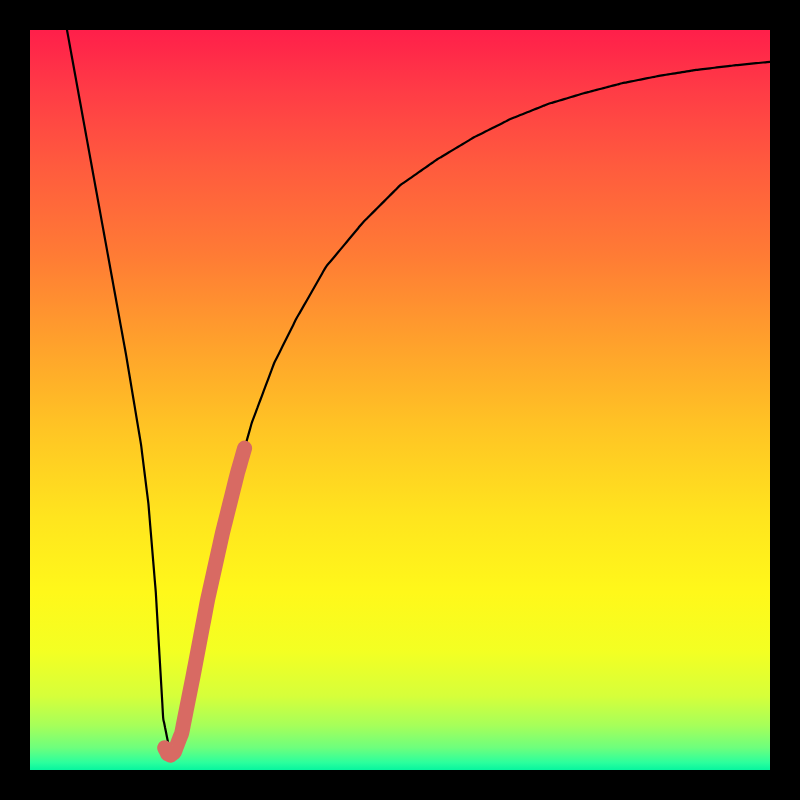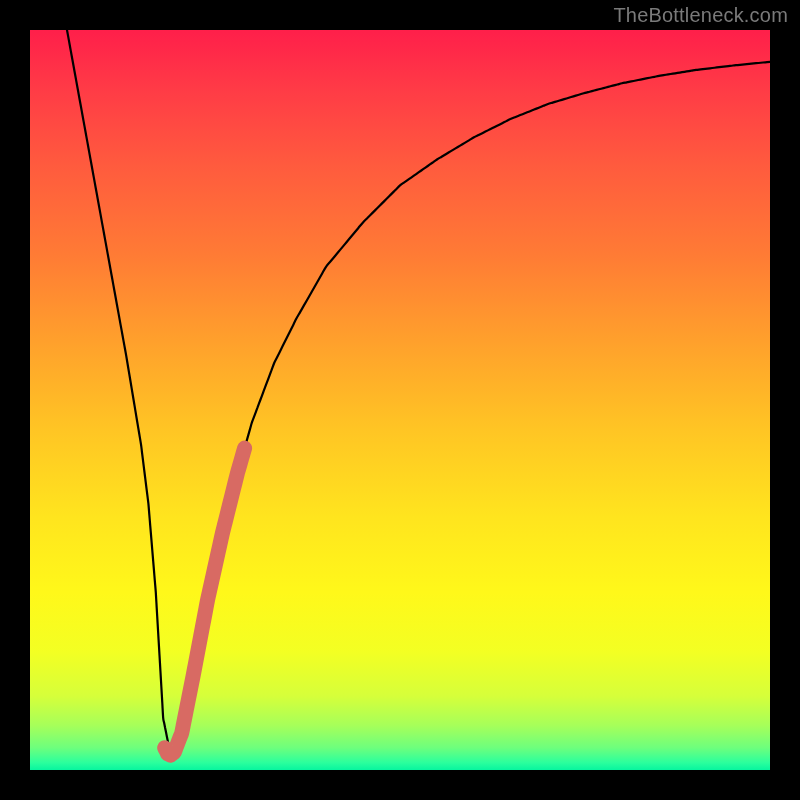--- a/index.html
+++ b/index.html
@@ -79,14 +79,13 @@
 
 <div class="frame">
 
   <div class="plot-area">
     <svg id="chart-svg" class="svg-layer" viewBox="0 0 740 740" preserveAspectRatio="none">
       <path id="curve-path" class="curve" d="M 37 0 C 37.30833333333334 1.6958333333333258 38.233333333333334 6.783333333333417 38.85 10.175000000000068 C 39.46666666666666 13.566666666666606 40.083333333333336 16.95833333333337 40.7 20.350000000000023 C 41.31666666666666 23.74166666666656 41.93333333333334 27.13333333333344 42.550000000000004 30.524999999999977 C 43.166666666666664 33.91666666666663 43.78333333333334 37.30833333333328 44.4 40.700000000000045 C 45.016666666666666 44.0916666666667 45.63333333333333 47.48333333333335 46.25 50.875 C 46.86666666666666 54.26666666666665 47.483333333333334 57.65833333333342 48.1 61.05000000000007 C 48.71666666666666 64.4416666666666 49.333333333333336 67.83333333333337 49.95 71.22499999999991 C 50.56666666666666 74.61666666666667 51.18333333333334 78.00833333333333 51.800000000000004 81.39999999999998 C 52.416666666666664 84.79166666666663 53.03333333333334 88.1833333333334 53.65 91.57500000000005 C 54.266666666666666 94.9666666666667 54.88333333333334 98.35833333333335 55.5 101.75 C 56.11666666666667 105.14166666666665 56.73333333333334 108.53333333333342 57.35 111.92499999999995 C 57.96666666666666 115.3166666666666 58.58333333333333 118.70833333333337 59.2 122.10000000000002 C 59.81666666666667 125.49166666666667 60.43333333333333 128.88333333333333 61.050000000000004 132.27499999999998 C 61.66666666666667 135.66666666666663 62.28333333333333 139.0583333333334 62.900000000000006 142.45000000000005 C 63.51666666666667 145.84166666666658 64.13333333333333 149.23333333333335 64.75 152.625 C 65.36666666666666 156.01666666666665 65.98333333333332 159.4083333333333 66.6 162.79999999999995 C 67.21666666666667 166.1916666666666 67.83333333333333 169.58333333333337 68.45 172.97500000000002 C 69.06666666666666 176.36666666666667 69.68333333333334 179.75833333333333 70.3 183.1500000000001 C 70.91666666666667 186.54166666666663 71.53333333333333 189.9333333333334 72.15 193.32499999999993 C 72.76666666666668 196.71666666666658 73.38333333333334 200.10833333333335 74 203.5 C 74.61666666666667 206.89166666666665 75.23333333333332 210.2833333333333 75.85 213.67499999999995 C 76.46666666666667 217.06666666666672 77.08333333333333 220.45833333333337 77.7 223.85000000000002 C 78.31666666666666 227.24166666666656 78.93333333333332 230.63333333333338 79.55 234.02500000000003 C 80.16666666666667 237.41666666666663 80.78333333333333 240.80833333333334 81.4 244.2 C 82.01666666666667 247.59166666666658 82.63333333333333 250.9833333333334 83.25 254.375 C 83.86666666666667 257.7666666666666 84.48333333333333 261.1583333333334 85.10000000000001 264.55 C 85.71666666666667 267.94166666666666 86.33333333333333 271.33333333333337 86.94999999999999 274.72499999999997 C 87.56666666666668 278.1166666666667 88.18333333333332 281.5083333333333 88.8 284.90000000000003 C 89.41666666666667 288.2916666666667 90.03333333333333 291.68333333333334 90.64999999999999 295.07500000000005 C 91.26666666666667 298.46666666666664 91.88333333333333 301.8583333333333 92.5 305.25 C 93.11666666666667 308.6416666666667 93.73333333333332 312.0333333333333 94.35000000000001 315.425 C 94.96666666666667 318.8166666666667 95.58333333333333 322.0541666666667 96.2 325.59999999999997 C 96.81666666666666 329.14583333333337 97.43333333333332 332.99999999999994 98.05000000000001 336.7 C 98.66666666666667 340.4 99.28333333333333 344.09999999999997 99.9 347.79999999999995 C 100.51666666666667 351.5 101.13333333333333 355.2 101.75000000000001 358.9 C 102.36666666666667 362.59999999999997 102.98333333333333 366.3 103.60000000000001 370 C 104.21666666666667 373.7 104.83333333333333 377.40000000000003 105.44999999999999 381.1 C 106.06666666666668 384.8 106.68333333333334 388.5 107.3 392.20000000000005 C 107.91666666666667 395.9 108.53333333333333 399.59999999999997 109.14999999999999 403.3 C 109.76666666666668 407 110.53750000000001 411.31666666666666 111 414.4 C 111.4625 417.48333333333335 111.61666666666667 419.3333333333333 111.925 421.8 C 112.23333333333333 424.2666666666667 112.54166666666667 426.73333333333335 112.85 429.2 C 113.15833333333333 431.6666666666667 113.46666666666668 434.1333333333333 113.77499999999999 436.6 C 114.08333333333334 439.0666666666667 114.39166666666668 441.5333333333333 114.7 444 C 115.00833333333333 446.46666666666664 115.31666666666668 448.9333333333333 115.625 451.4 C 115.93333333333332 453.8666666666667 116.24166666666667 456.3333333333333 116.55 458.8 C 116.85833333333332 461.26666666666665 117.16666666666666 463.73333333333335 117.47500000000001 466.2 C 117.78333333333332 468.6666666666667 118.09166666666667 470.5166666666667 118.4 473.6 C 118.70833333333334 476.68333333333334 119.01666666666667 481 119.325 484.70000000000005 C 119.63333333333334 488.4 119.94166666666666 492.1 120.25 495.79999999999995 C 120.55833333333335 499.5 120.86666666666666 503.2 121.17500000000001 506.9 C 121.48333333333335 510.6 121.79166666666667 514.3 122.10000000000001 518 C 122.40833333333335 521.7 122.71666666666667 525.4 123.025 529.1 C 123.33333333333334 532.8 123.64166666666667 536.5 123.95 540.2 C 124.25833333333335 543.9 124.56666666666666 547.6 124.87500000000001 551.3 C 125.18333333333335 555 125.49166666666665 557.9291666666667 125.80000000000001 562.4 C 126.10833333333335 566.8708333333334 126.41666666666664 572.8833333333333 126.72500000000001 578.125 C 127.03333333333335 583.3666666666667 127.34166666666665 588.6083333333333 127.64999999999999 593.85 C 127.95833333333336 599.0916666666667 128.26666666666665 604.3333333333334 128.575 609.575 C 128.88333333333335 614.8166666666666 129.19166666666666 620.0583333333334 129.5 625.3 C 129.80833333333334 630.5416666666666 130.11666666666665 635.7833333333333 130.42499999999998 641.025 C 130.73333333333332 646.2666666666667 131.04166666666666 651.5083333333333 131.35 656.75 C 131.65833333333333 661.9916666666667 131.96666666666664 667.2333333333333 132.275 672.475 C 132.58333333333334 677.7166666666667 132.89166666666665 684.8083333333333 133.2 688.2 C 133.50833333333333 691.5916666666667 133.81666666666666 691.2833333333333 134.125 692.825 C 134.43333333333334 694.3666666666667 134.74166666666665 695.9083333333333 135.04999999999998 697.45 C 135.35833333333335 698.9916666666667 135.66666666666666 700.5333333333333 135.975 702.075 C 136.28333333333333 703.6166666666667 136.59166666666667 705.1583333333333 136.9 706.7 C 137.20833333333334 708.2416666666667 137.51666666666665 709.7833333333333 137.825 711.325 C 138.13333333333333 712.8666666666667 138.44166666666666 714.4083333333333 138.75 715.95 C 139.05833333333334 717.4916666666667 139.36666666666667 719.0333333333333 139.675 720.575 C 139.98333333333335 722.1166666666667 140.29166666666666 724.7375 140.6 725.2 C 140.90833333333333 725.6625 141.21666666666667 723.9666666666667 141.525 723.35 C 141.83333333333334 722.7333333333333 142.14166666666665 722.1166666666667 142.45000000000002 721.5 C 142.75833333333335 720.8833333333333 143.06666666666666 720.2666666666667 143.375 719.65 C 143.68333333333334 719.0333333333333 143.99166666666667 718.4166666666666 144.3 717.8 C 144.60833333333335 717.1833333333333 144.91666666666666 716.5666666666667 145.225 715.95 C 145.53333333333336 715.3333333333334 145.84166666666667 714.7166666666667 146.15 714.1 C 146.45833333333334 713.4833333333333 146.76666666666668 712.8666666666667 147.07500000000002 712.25 C 147.38333333333335 711.6333333333333 147.5375 711.9416666666667 148 710.4 C 148.4625 708.8583333333333 149.23333333333335 705.4666666666667 149.85000000000002 703 C 150.46666666666664 700.5333333333333 151.08333333333334 698.0666666666666 151.7 695.6 C 152.31666666666666 693.1333333333333 152.93333333333334 690.6666666666666 153.54999999999998 688.2 C 154.16666666666666 685.7333333333333 154.78333333333333 683.2666666666667 155.4 680.8 C 156.01666666666665 678.3333333333334 156.63333333333333 675.8666666666667 157.25 673.4 C 157.86666666666665 670.9333333333334 158.48333333333335 668.4666666666667 159.1 666 C 159.71666666666667 663.5333333333333 160.33333333333334 661.0666666666667 160.95 658.6 C 161.56666666666666 656.1333333333333 162.18333333333334 653.975 162.8 651.2 C 163.41666666666666 648.425 164.03333333333333 645.0333333333333 164.65 641.95 C 165.26666666666665 638.8666666666667 165.88333333333335 635.7833333333333 166.5 632.7 C 167.11666666666667 629.6166666666667 167.73333333333335 626.5333333333333 168.35 623.45 C 168.96666666666667 620.3666666666667 169.58333333333334 617.2833333333333 170.20000000000002 614.2 C 170.81666666666666 611.1166666666667 171.43333333333334 608.0333333333333 172.05 604.95 C 172.66666666666666 601.8666666666667 173.28333333333336 598.7833333333333 173.89999999999998 595.7 C 174.51666666666665 592.6166666666667 175.13333333333335 589.5333333333333 175.75 586.45 C 176.36666666666665 583.3666666666667 176.98333333333332 580.2833333333333 177.6 577.2 C 178.21666666666664 574.1166666666667 178.83333333333334 571.0333333333333 179.45 567.95 C 180.06666666666666 564.8666666666667 180.68333333333334 561.7833333333333 181.29999999999998 558.7 C 181.91666666666666 555.6166666666667 182.53333333333333 552.5333333333333 183.15 549.45 C 183.76666666666665 546.3666666666667 184.38333333333333 543.2833333333333 185 540.2 C 185.61666666666665 537.1166666666667 186.23333333333335 534.0333333333333 186.85 530.95 C 187.46666666666664 527.8666666666667 188.08333333333331 524.7833333333333 188.70000000000002 521.7 C 189.31666666666663 518.6166666666667 189.93333333333334 515.5333333333333 190.55 512.45 C 191.16666666666666 509.3666666666667 191.78333333333333 505.975 192.4 503.2 C 193.01666666666665 500.425 193.63333333333333 498.26666666666665 194.25 495.79999999999995 C 194.86666666666665 493.3333333333333 195.48333333333332 490.8666666666667 196.10000000000002 488.4 C 196.71666666666664 485.9333333333333 197.33333333333334 483.4666666666667 197.95000000000002 481 C 198.56666666666666 478.53333333333336 199.18333333333334 476.0666666666667 199.8 473.6 C 200.41666666666666 471.1333333333333 201.03333333333333 468.6666666666667 201.65 466.2 C 202.26666666666665 463.73333333333335 202.88333333333333 461.26666666666665 203.50000000000003 458.8 C 204.11666666666665 456.3333333333333 204.73333333333335 453.8666666666667 205.35000000000002 451.4 C 205.96666666666667 448.9333333333333 206.58333333333334 446.3125 207.20000000000002 444 C 207.81666666666666 441.6875 208.43333333333334 439.6833333333333 209.04999999999998 437.525 C 209.66666666666666 435.3666666666667 210.28333333333333 433.2083333333333 210.89999999999998 431.05 C 211.51666666666665 428.89166666666665 212.13333333333335 426.73333333333335 212.74999999999997 424.575 C 213.36666666666667 422.4166666666667 213.98333333333335 420.2583333333333 214.6 418.1 C 215.21666666666667 415.9416666666667 215.83333333333334 413.7833333333333 216.45 411.625 C 217.06666666666666 409.4666666666667 217.68333333333334 407.30833333333334 218.29999999999998 405.15 C 218.91666666666666 402.9916666666667 219.53333333333336 400.8333333333333 220.14999999999998 398.675 C 220.76666666666668 396.5166666666667 221.22916666666666 394.5125 222 392.20000000000005 C 222.77083333333331 389.8875 223.85 387.2666666666667 224.775 384.8 C 225.7 382.3333333333333 226.62500000000003 379.8666666666667 227.54999999999998 377.40000000000003 C 228.47500000000002 374.93333333333334 229.4 372.4666666666667 230.32500000000002 370 C 231.25 367.5333333333333 232.17499999999998 365.0666666666667 233.1 362.59999999999997 C 234.02499999999998 360.1333333333333 234.95000000000002 357.6666666666667 235.87499999999997 355.2 C 236.8 352.73333333333335 237.725 350.2666666666667 238.65 347.79999999999995 C 239.575 345.3333333333333 240.5 342.8666666666667 241.42499999999998 340.4 C 242.35000000000002 337.93333333333334 243.27499999999998 335.1583333333333 244.20000000000002 332.99999999999994 C 245.125 330.8416666666667 246.05 329.29999999999995 246.975 327.45 C 247.9 325.59999999999997 248.825 323.75 249.75000000000003 321.90000000000003 C 250.67499999999998 320.05 251.60000000000002 318.20000000000005 252.525 316.34999999999997 C 253.45000000000002 314.50000000000006 254.375 312.65 255.29999999999998 310.8 C 256.225 308.95 257.15 307.1 258.075 305.25 C 259 303.40000000000003 259.925 301.54999999999995 260.84999999999997 299.70000000000005 C 261.77500000000003 297.84999999999997 262.7 296 263.625 294.15 C 264.55 292.3 265.3208333333333 290.6041666666667 266.4 288.6 C 267.4791666666667 286.5958333333333 268.8666666666667 284.2833333333333 270.09999999999997 282.125 C 271.3333333333333 279.9666666666667 272.56666666666666 277.8083333333333 273.8 275.65000000000003 C 275.0333333333333 273.4916666666667 276.26666666666665 271.33333333333337 277.5 269.175 C 278.73333333333335 267.01666666666665 279.9666666666667 264.85833333333335 281.2 262.7 C 282.43333333333334 260.54166666666663 283.6666666666667 258.3833333333334 284.90000000000003 256.22499999999997 C 286.1333333333333 254.0666666666666 287.3666666666667 251.90833333333336 288.6 249.75 C 289.8333333333333 247.59166666666658 291.0666666666667 245.43333333333334 292.3 243.27499999999998 C 293.53333333333336 241.11666666666667 294.6125 238.80416666666662 296 236.79999999999995 C 297.3875 234.7958333333334 299.0833333333333 233.09999999999997 300.625 231.25 C 302.1666666666667 229.40000000000003 303.7083333333333 227.54999999999995 305.25 225.70000000000005 C 306.7916666666667 223.85000000000002 308.3333333333333 222 309.875 220.14999999999998 C 311.4166666666667 218.30000000000007 312.9583333333333 216.44999999999993 314.5 214.60000000000002 C 316.0416666666667 212.75 317.5833333333333 210.89999999999998 319.125 209.04999999999995 C 320.6666666666667 207.20000000000005 322.2083333333333 205.35000000000002 323.75 203.5 C 325.2916666666667 201.64999999999998 326.8333333333333 199.80000000000007 328.375 197.94999999999993 C 329.9166666666667 196.10000000000002 331.4583333333333 194.0958333333333 333 192.39999999999998 C 334.5416666666667 190.70416666666665 336.0833333333333 189.3166666666666 337.625 187.77499999999998 C 339.1666666666667 186.23333333333335 340.7083333333333 184.6916666666666 342.25 183.1500000000001 C 343.7916666666667 181.60833333333335 345.3333333333333 180.0666666666666 346.875 178.52499999999998 C 348.4166666666667 176.98333333333335 349.9583333333333 175.4416666666666 351.5 173.89999999999998 C 353.0416666666667 172.35833333333335 354.5833333333333 170.81666666666672 356.125 169.27499999999998 C 357.6666666666667 167.73333333333335 359.2083333333333 166.1916666666666 360.75 164.64999999999998 C 362.2916666666667 163.10833333333335 363.8333333333333 161.5666666666666 365.375 160.0250000000001 C 366.9166666666667 158.48333333333335 368.4583333333333 156.71041666666656 370 155.39999999999998 C 371.5416666666667 154.0895833333334 373.0833333333333 153.24166666666667 374.625 152.1624999999999 C 376.16666666666663 151.08333333333337 377.7083333333333 150.0041666666666 379.24999999999994 148.92500000000007 C 380.7916666666667 147.8458333333333 382.3333333333333 146.76666666666665 383.87500000000006 145.6875 C 385.4166666666667 144.60833333333335 386.95833333333337 143.52916666666658 388.5 142.45000000000005 C 390.0416666666667 141.37083333333328 391.5833333333333 140.29166666666663 393.125 139.21249999999998 C 394.6666666666667 138.13333333333344 396.2083333333333 137.05416666666667 397.75 135.97500000000002 C 399.29166666666663 134.89583333333337 400.8333333333333 133.8166666666666 402.37499999999994 132.73749999999995 C 403.9166666666667 131.65833333333342 405.4583333333333 130.5020833333333 407.00000000000006 129.5 C 408.5416666666667 128.49791666666658 410.08333333333337 127.64999999999998 411.625 126.72500000000002 C 413.1666666666667 125.80000000000007 414.7083333333333 124.875 416.25 123.94999999999993 C 417.7916666666667 123.02499999999998 419.3333333333333 122.10000000000002 420.875 121.17499999999995 C 422.41666666666663 120.25 423.9583333333333 119.32500000000005 425.49999999999994 118.39999999999998 C 427.0416666666667 117.47499999999991 428.5833333333333 116.54999999999995 430.12500000000006 115.625 C 431.6666666666667 114.70000000000005 433.20833333333337 113.77500000000009 434.75 112.85000000000002 C 436.2916666666667 111.92499999999995 437.8333333333333 111 439.375 110.07500000000005 C 440.9166666666667 109.14999999999998 442.4583333333333 108.14791666666667 444 107.30000000000007 C 445.54166666666663 106.45208333333335 447.0833333333333 105.75833333333333 448.62499999999994 104.98749999999995 C 450.1666666666667 104.21666666666658 451.7083333333333 103.44583333333344 453.25000000000006 102.67500000000007 C 454.7916666666667 101.9041666666667 456.33333333333337 101.13333333333333 457.875 100.36249999999995 C 459.4166666666667 99.59166666666658 460.9583333333333 98.82083333333333 462.5 98.04999999999995 C 464.0416666666667 97.27916666666658 465.5833333333333 96.50833333333344 467.125 95.73750000000007 C 468.66666666666663 94.9666666666667 470.2083333333333 94.19583333333333 471.74999999999994 93.42499999999995 C 473.2916666666667 92.65416666666658 474.83333333333337 91.88333333333344 476.37500000000006 91.11250000000007 C 477.91666666666663 90.3416666666667 479.45833333333337 89.49374999999998 481 88.79999999999995 C 482.5416666666666 88.10624999999993 484.0833333333333 87.5666666666666 485.625 86.95000000000005 C 487.1666666666667 86.33333333333337 488.7083333333334 85.71666666666658 490.25 85.10000000000002 C 491.79166666666663 84.48333333333335 493.33333333333337 83.86666666666667 494.87499999999994 83.25 C 496.41666666666663 82.63333333333333 497.95833333333337 82.01666666666665 499.50000000000006 81.39999999999998 C 501.04166666666663 80.78333333333342 502.58333333333337 80.16666666666663 504.125 79.55000000000007 C 505.6666666666666 78.9333333333334 507.2083333333333 78.31666666666672 508.75 77.69999999999993 C 510.2916666666667 77.08333333333337 511.8333333333334 76.46666666666658 513.375 75.85000000000002 C 514.9166666666666 75.23333333333335 516.4583333333334 74.53958333333344 518 74 C 519.5416666666666 73.46041666666667 521.0833333333334 73.07500000000005 522.625 72.61250000000007 C 524.1666666666666 72.14999999999998 525.7083333333334 71.6875 527.25 71.22499999999991 C 528.7916666666666 70.76249999999993 530.3333333333334 70.29999999999995 531.875 69.83749999999998 C 533.4166666666666 69.375 534.9583333333334 68.91250000000002 536.5 68.45000000000005 C 538.0416666666666 67.98750000000007 539.5833333333334 67.52500000000009 541.125 67.0625 C 542.6666666666666 66.60000000000002 544.2083333333334 66.13749999999993 545.75 65.67499999999995 C 547.2916666666666 65.21249999999998 548.8333333333334 64.75 550.375 64.28750000000002 C 551.9166666666666 63.825000000000045 553.4583333333334 63.331666666666706 555 62.89999999999998 C 556.5416666666666 62.46833333333325 558.0833333333334 62.09833333333336 559.625 61.697500000000105 C 561.1666666666666 61.296666666666624 562.7083333333334 60.89583333333326 564.25 60.495000000000005 C 565.7916666666666 60.09416666666664 567.3333333333334 59.693333333333385 568.875 59.29250000000002 C 570.4166666666666 58.891666666666765 571.9583333333334 58.490833333333285 573.5 58.08999999999992 C 575.0416666666666 57.68916666666655 576.5833333333334 57.2883333333333 578.125 56.887500000000045 C 579.6666666666666 56.48666666666668 581.2083333333334 56.085833333333426 582.75 55.68500000000006 C 584.2916666666666 55.28416666666658 585.8333333333334 54.883333333333326 587.375 54.48249999999996 C 588.9166666666666 54.081666666666706 590.4583333333334 53.63458333333335 592 53.280000000000086 C 593.5416666666666 52.925416666666706 595.0833333333334 52.66333333333341 596.625 52.35500000000002 C 598.1666666666666 52.04666666666674 599.7083333333334 51.738333333333344 601.25 51.42999999999995 C 602.7916666666666 51.12166666666667 604.3333333333334 50.81333333333339 605.875 50.504999999999995 C 607.4166666666666 50.1966666666666 608.9583333333334 49.888333333333435 610.5 49.58000000000004 C 612.0416666666666 49.27166666666665 613.5833333333334 48.96333333333337 615.125 48.65499999999997 C 616.6666666666666 48.34666666666669 618.2083333333334 48.03833333333341 619.75 47.73000000000002 C 621.2916666666666 47.421666666666624 622.8333333333334 47.11333333333346 624.375 46.805000000000064 C 625.9166666666666 46.49666666666667 627.4583333333334 46.157499999999914 629 45.879999999999995 C 630.5416666666666 45.60250000000008 632.0833333333334 45.386666666666656 633.625 45.139999999999986 C 635.1666666666666 44.89333333333343 636.7083333333334 44.64666666666665 638.25 44.40000000000009 C 639.7916666666666 44.15333333333331 641.3333333333334 43.90666666666664 642.875 43.66000000000008 C 644.4166666666666 43.41333333333341 645.9583333333334 43.16666666666674 647.5 42.92000000000007 C 649.0416666666666 42.6733333333334 650.5833333333334 42.42666666666673 652.125 42.180000000000064 C 653.6666666666666 41.933333333333394 655.2083333333334 41.686666666666724 656.75 41.440000000000055 C 658.2916666666666 41.193333333333385 659.8333333333334 40.946666666666715 661.375 40.700000000000045 C 662.9166666666666 40.45333333333326 664.4583333333334 40.175833333333344 666 39.960000000000036 C 667.5416666666666 39.74416666666673 669.0833333333334 39.59000000000003 670.625 39.40499999999997 C 672.1666666666666 39.219999999999914 673.7083333333334 39.03500000000008 675.25 38.85000000000002 C 676.7916666666666 38.664999999999964 678.3333333333334 38.48000000000002 679.875 38.29499999999996 C 681.4166666666666 38.1099999999999 682.9583333333334 37.92500000000007 684.5 37.739999999999895 C 686.0416666666666 37.554999999999836 687.5833333333334 37.37000000000012 689.125 37.18500000000006 C 690.6666666666666 37 692.2083333333334 36.815000000000055 693.75 36.629999999999995 C 695.2916666666666 36.44500000000005 696.8333333333334 36.25999999999999 698.375 36.07499999999993 C 699.9166666666666 35.889999999999986 701.4583333333334 35.68958333333319 703 35.51999999999998 C 704.5416666666666 35.35041666666666 706.0833333333334 35.2116666666667 707.625 35.057500000000005 C 709.1666666666666 34.90333333333331 710.7083333333334 34.74916666666661 712.25 34.594999999999914 C 713.7916666666666 34.44083333333333 715.3333333333334 34.28666666666663 716.875 34.132499999999936 C 718.4166666666666 33.97833333333335 719.9583333333334 33.82416666666654 721.5 33.66999999999996 C 723.0416666666666 33.515833333333376 724.5833333333334 33.361666666666565 726.125 33.20749999999998 C 727.6666666666666 33.053333333333285 729.2083333333334 32.89916666666659 730.75 32.745000000000005 C 732.2916666666666 32.59083333333331 733.8333333333334 32.43666666666661 735.375 32.28250000000003 C 736.9166666666666 32.12833333333333 739.2291666666666 31.8970833333334 740 31.819999999999936"></path>
       <path id="marker-path" class="marker-stroke" d="M 134.68 717.8 C 134.7622222222222 717.9644444444444 135.0088888888889 718.4577777777778 135.17333333333332 718.7866666666666 C 135.33777777777777 719.1155555555556 135.50222222222223 719.4444444444445 135.66666666666666 719.7733333333333 C 135.8311111111111 720.1022222222222 135.99555555555554 720.4311111111111 136.16 720.76 C 136.32444444444442 721.0888888888888 136.4888888888889 721.4177777777778 136.65333333333334 721.7466666666667 C 136.8177777777778 722.0755555555555 136.98222222222222 722.4044444444445 137.14666666666668 722.7333333333333 C 137.31111111111113 723.0622222222222 137.47555555555556 723.5144444444444 137.64000000000001 723.72 C 137.80444444444444 723.9255555555555 137.9688888888889 723.8844444444444 138.13333333333333 723.9666666666667 C 138.29777777777778 724.0488888888889 138.46222222222224 724.1311111111111 138.6266666666667 724.2133333333334 C 138.79111111111112 724.2955555555556 138.95555555555558 724.3777777777777 139.12 724.46 C 139.28444444444446 724.5422222222222 139.4488888888889 724.6244444444444 139.61333333333334 724.7066666666667 C 139.77777777777777 724.7888888888889 139.94222222222223 724.8711111111111 140.10666666666665 724.9533333333334 C 140.2711111111111 725.0355555555556 140.415 725.2411111111111 140.6 725.2 C 140.78499999999997 725.1588888888889 141.0111111111111 724.8711111111111 141.21666666666667 724.7066666666667 C 141.42222222222222 724.5422222222222 141.62777777777777 724.3777777777777 141.83333333333334 724.2133333333334 C 142.03888888888892 724.0488888888889 142.24444444444444 723.8844444444444 142.45000000000002 723.72 C 142.65555555555557 723.5555555555555 142.8611111111111 723.3911111111111 143.06666666666666 723.2266666666667 C 143.2722222222222 723.0622222222222 143.4777777777778 722.8977777777778 143.68333333333334 722.7333333333333 C 143.8888888888889 722.5688888888889 143.99166666666667 722.8566666666667 144.3 722.24 C 144.60833333333335 721.6233333333333 145.12222222222226 720.1022222222223 145.53333333333336 719.0333333333333 C 145.94444444444443 717.9644444444444 146.35555555555555 716.8955555555556 146.76666666666668 715.8266666666667 C 147.17777777777775 714.7577777777777 147.58888888888887 713.6888888888889 148 712.62 C 148.41111111111113 711.5511111111111 148.82222222222222 710.4822222222223 149.23333333333335 709.4133333333333 C 149.64444444444445 708.3444444444444 150.05555555555554 707.2755555555556 150.46666666666664 706.2066666666667 C 150.87777777777777 705.1377777777777 151.18611111111113 705.0761111111111 151.7 703 C 152.21388888888887 700.9238888888889 152.93333333333334 696.8333333333334 153.54999999999998 693.75 C 154.16666666666666 690.6666666666666 154.78333333333333 687.5833333333334 155.4 684.5 C 156.01666666666665 681.4166666666666 156.63333333333333 678.3333333333334 157.25 675.25 C 157.86666666666665 672.1666666666666 158.48333333333335 669.0833333333334 159.1 666 C 159.71666666666667 662.9166666666666 160.33333333333334 659.8333333333334 160.95 656.75 C 161.56666666666666 653.6666666666666 162.08055555555558 651.2 162.8 647.5 C 163.51944444444445 643.8 164.44444444444443 638.8666666666667 165.26666666666665 634.55 C 166.08888888888887 630.2333333333333 166.91111111111113 625.9166666666666 167.73333333333335 621.6 C 168.55555555555554 617.2833333333333 169.37777777777777 612.9666666666667 170.20000000000002 608.65 C 171.0222222222222 604.3333333333334 171.84444444444443 600.0166666666667 172.66666666666666 595.7 C 173.48888888888888 591.3833333333333 174.31111111111113 587.0666666666666 175.13333333333335 582.75 C 175.95555555555555 578.4333333333334 176.7777777777778 573.8083333333334 177.6 569.8 C 178.42222222222222 565.7916666666666 179.24444444444444 562.4 180.06666666666666 558.7 C 180.88888888888889 555 181.71111111111114 551.3 182.53333333333333 547.6 C 183.35555555555555 543.9 184.17777777777778 540.2 185 536.5 C 185.82222222222222 532.8 186.64444444444445 529.1 187.46666666666664 525.4 C 188.28888888888886 521.7 189.11111111111114 518 189.93333333333334 514.3 C 190.75555555555556 510.6 191.57777777777778 506.69444444444446 192.4 503.2 C 193.22222222222223 499.7055555555556 194.04444444444442 496.62222222222215 194.86666666666665 493.3333333333333 C 195.68888888888887 490.0444444444444 196.5111111111111 486.7555555555556 197.33333333333334 483.4666666666667 C 198.15555555555557 480.1777777777778 198.9777777777778 476.88888888888886 199.8 473.6 C 200.6222222222222 470.31111111111113 201.44444444444443 467.0222222222222 202.26666666666665 463.73333333333335 C 203.08888888888887 460.44444444444446 203.9111111111111 457.15555555555557 204.73333333333335 453.8666666666667 C 205.55555555555557 450.5777777777778 206.58333333333334 446.3638888888889 207.20000000000002 444 C 207.81666666666666 441.6361111111111 208.02222222222224 441.1222222222222 208.43333333333334 439.6833333333333 C 208.84444444444443 438.2444444444444 209.25555555555556 436.80555555555554 209.66666666666666 435.3666666666667 C 210.07777777777775 433.9277777777778 210.48888888888888 432.4888888888889 210.89999999999998 431.05 C 211.3111111111111 429.6111111111111 211.72222222222226 428.1722222222222 212.13333333333335 426.73333333333335 C 212.54444444444442 425.2944444444444 212.95555555555558 423.85555555555555 213.36666666666667 422.4166666666667 C 213.77777777777777 420.9777777777778 214.39444444444445 418.81944444444446 214.6 418.1"></path>
     </svg>
   </div>
 
-  <div class="watermark">TheBottleneck.com</div>
 </div>
 
 </body></html>

